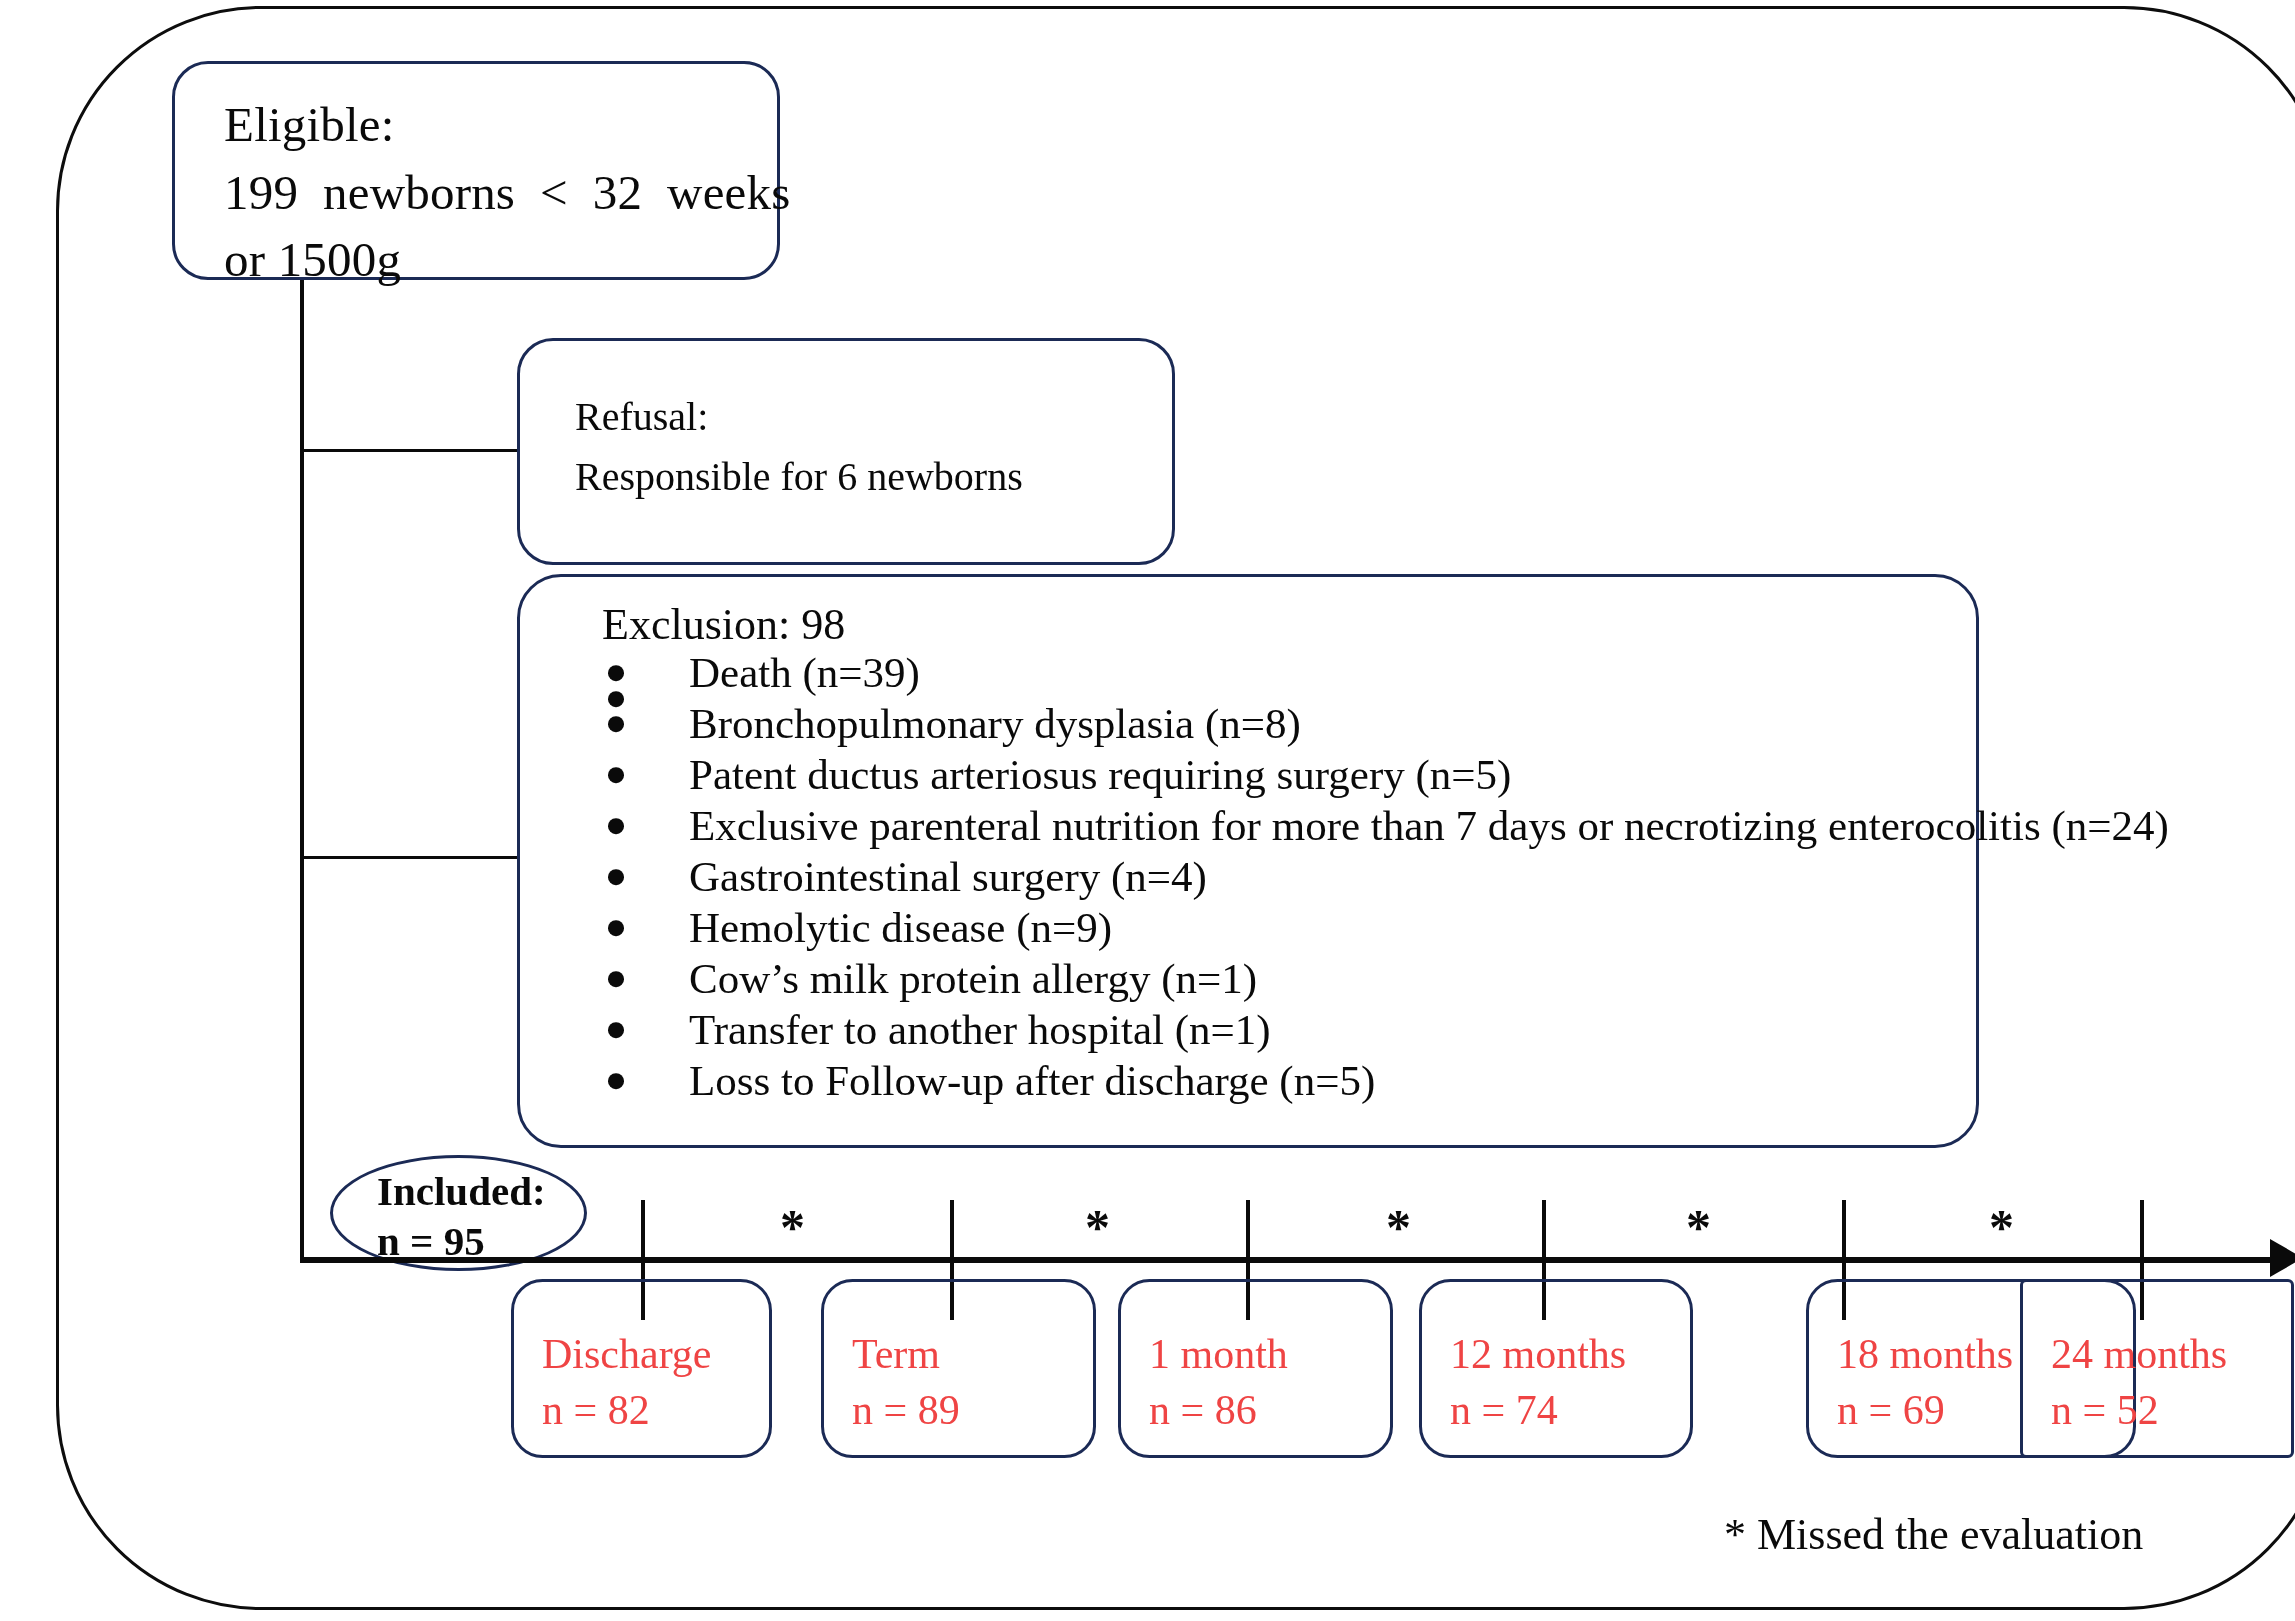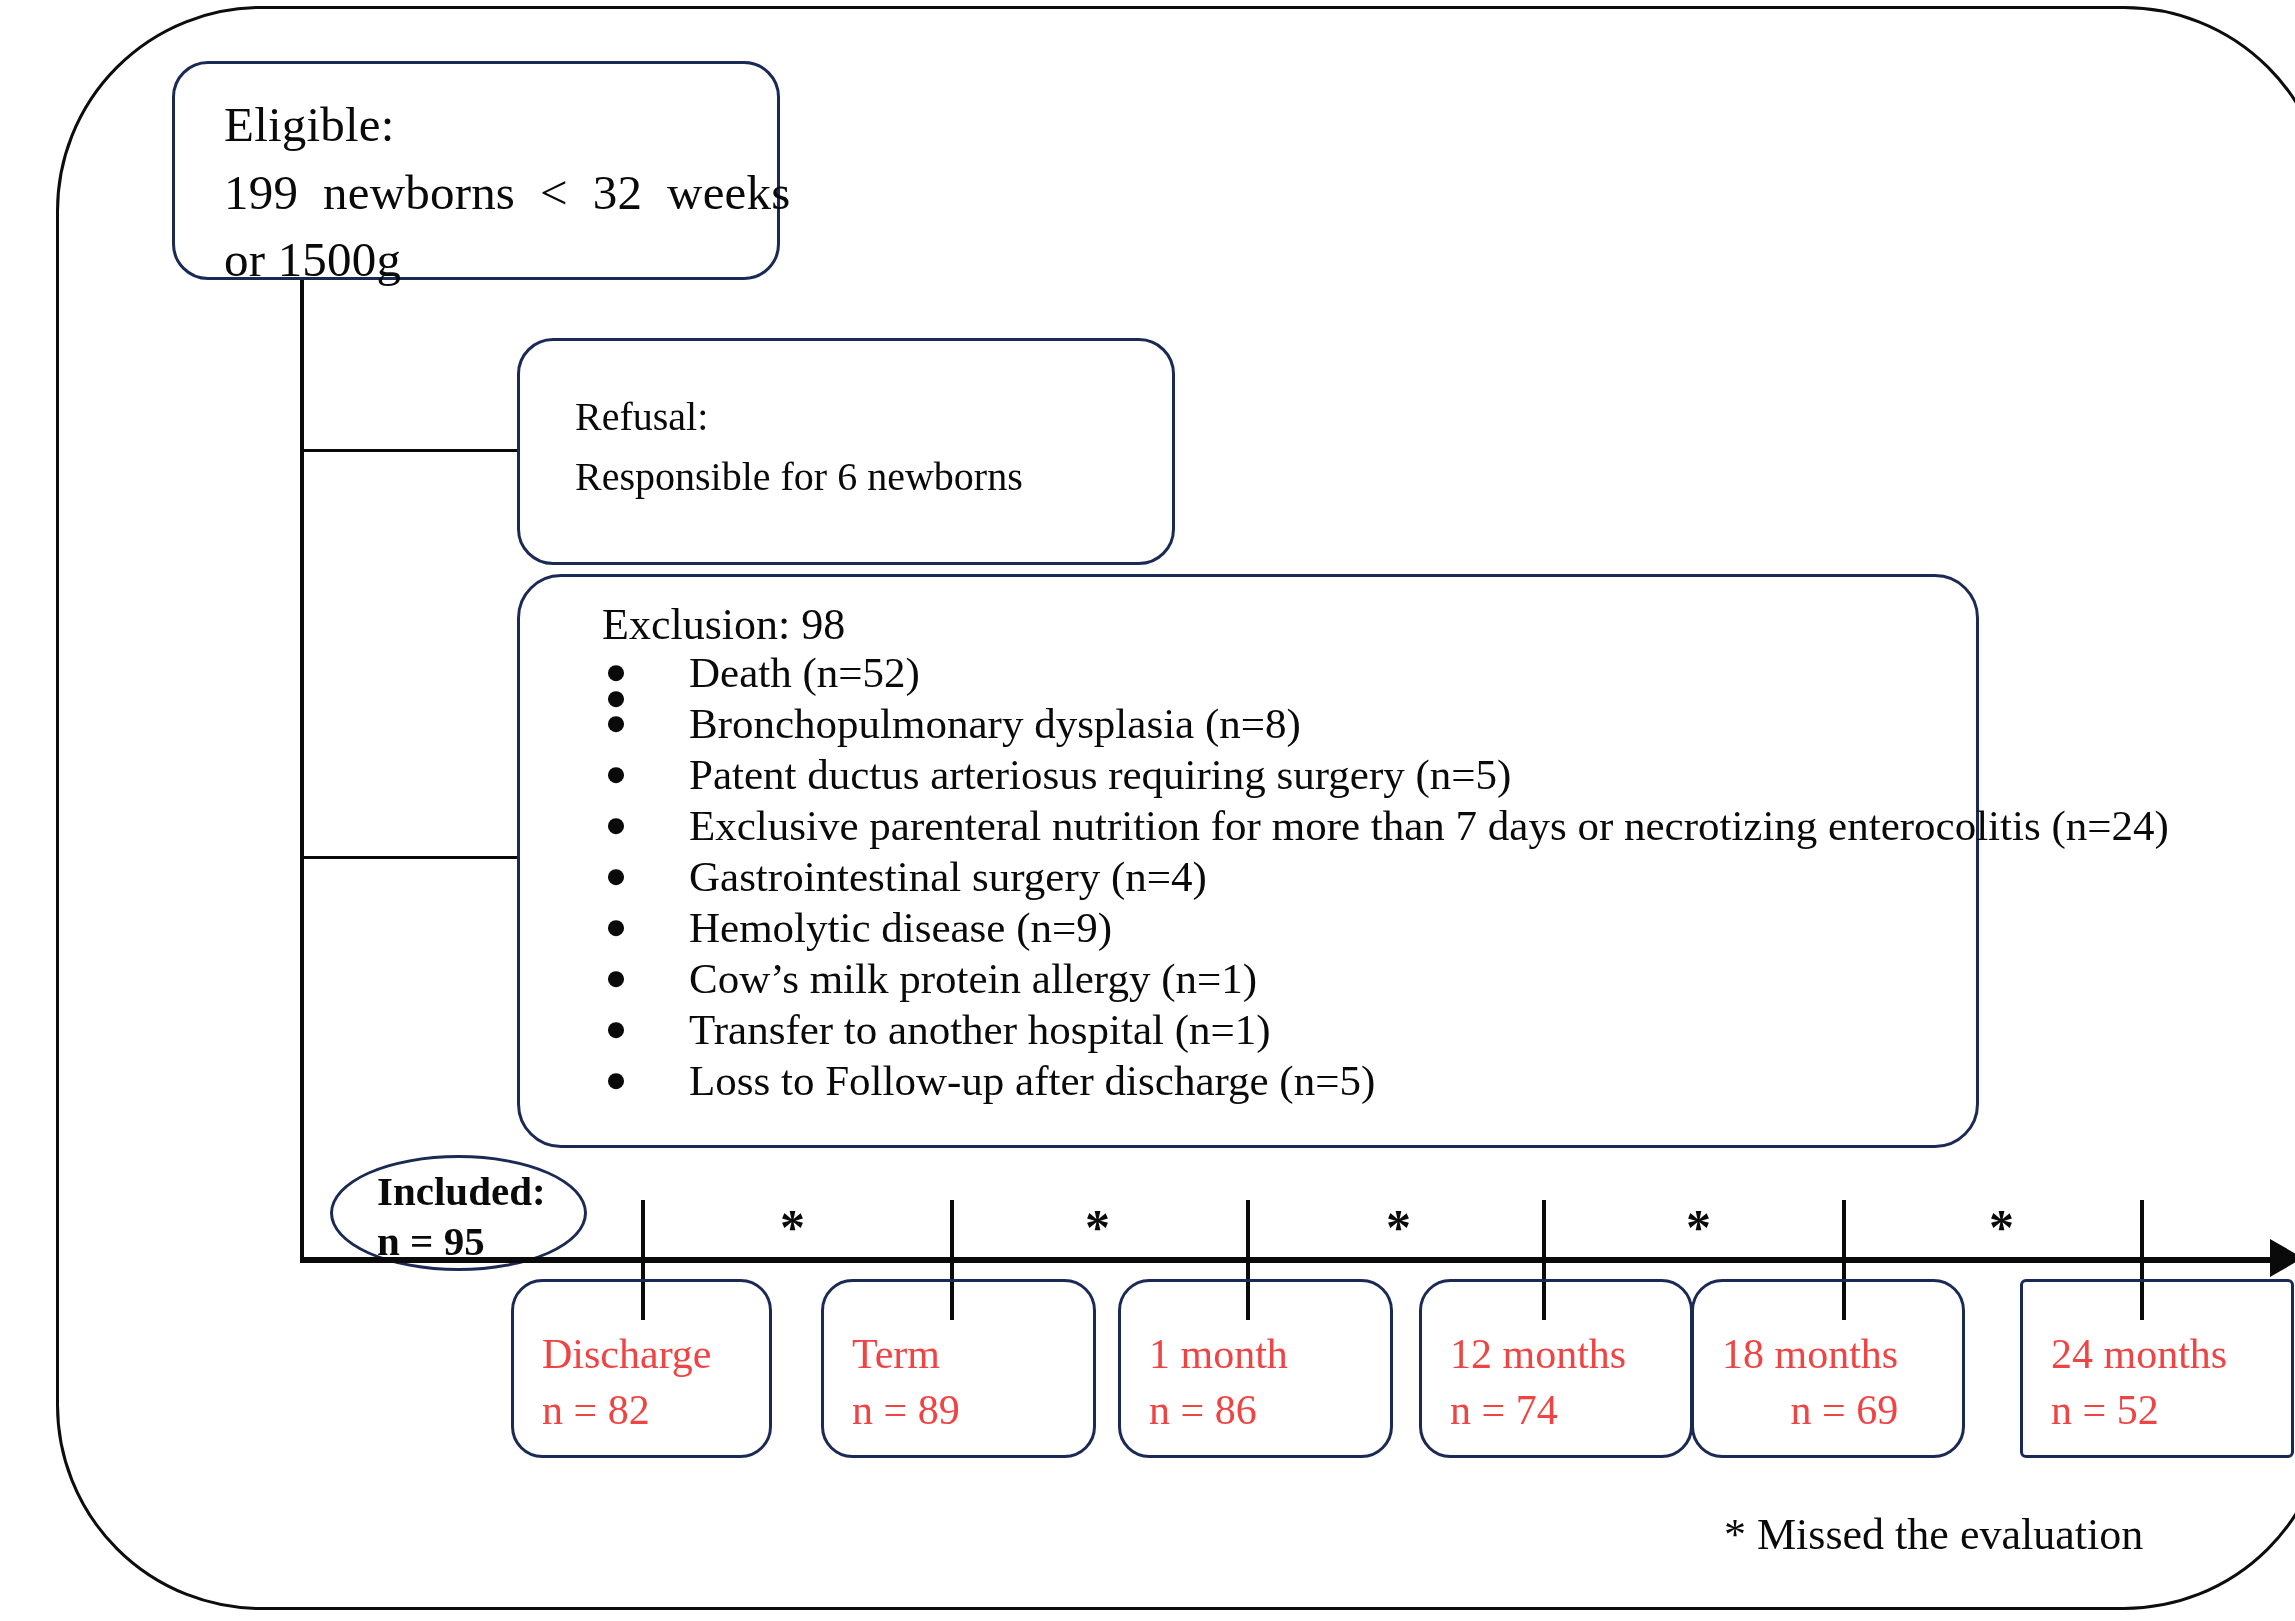--- a/index.html
+++ b/index.html
@@ -241,21 +241,21 @@
   </div>
 
   <div class="nbox" id="refusal-box">
     <div class="txt">Refusal:
 Responsible for 6 newborns</div>
   </div>
 
   <div class="nbox" id="exclusion-box">
     <div id="exclusion-title">Exclusion: 98</div>
     <ul id="exclusion-list">
-        <li><span class="bullet"></span><span>Death (n=52)</span></li>
+        <li><span class="bullet"></span><span>Death (n=39)</span></li>
         <li><span class="bullet"></span></li>
         <li><span class="bullet"></span><span>Bronchopulmonary dysplasia (n=8)</span></li>
         <li><span class="bullet"></span><span>Patent ductus arteriosus requiring surgery (n=5)</span></li>
         <li><span class="bullet"></span><span>Exclusive parenteral nutrition for more than 7 days or necrotizing enterocolitis (n=24)</span></li>
         <li><span class="bullet"></span><span>Gastrointestinal surgery (n=4)</span></li>
         <li><span class="bullet"></span><span>Hemolytic disease (n=9)</span></li>
         <li><span class="bullet"></span><span>Cow’s milk protein allergy  (n=1)</span></li>
         <li><span class="bullet"></span><span>Transfer to another hospital (n=1)</span></li>
         <li><span class="bullet"></span><span>Loss to  Follow-up after discharge (n=5)</span></li>
       </ul>
@@ -294,21 +294,21 @@
 n = 89</div>
       </div>
       <div class="tp-box" style="left: 1070px; width: 275px;">
         <div class="txt">1 month
 n = 86</div>
       </div>
       <div class="tp-box" style="left: 1371px; width: 274px;">
         <div class="txt">12 months
 n = 74</div>
       </div>
-      <div class="tp-box" style="left: 1643px; width: 274px; text-align: right;">
+      <div class="tp-box" style="left: 1758px; width: 330px;">
         <div class="txt">18 months
 n = 69</div>
       </div>
       <div class="tp-box" style="left: 1972px; width: 274px; border-radius: 6px;">
         <div class="txt">24 months
 n = 52</div>
       </div>
     </div>
 
   <div id="footnote">* Missed the evaluation</div>

